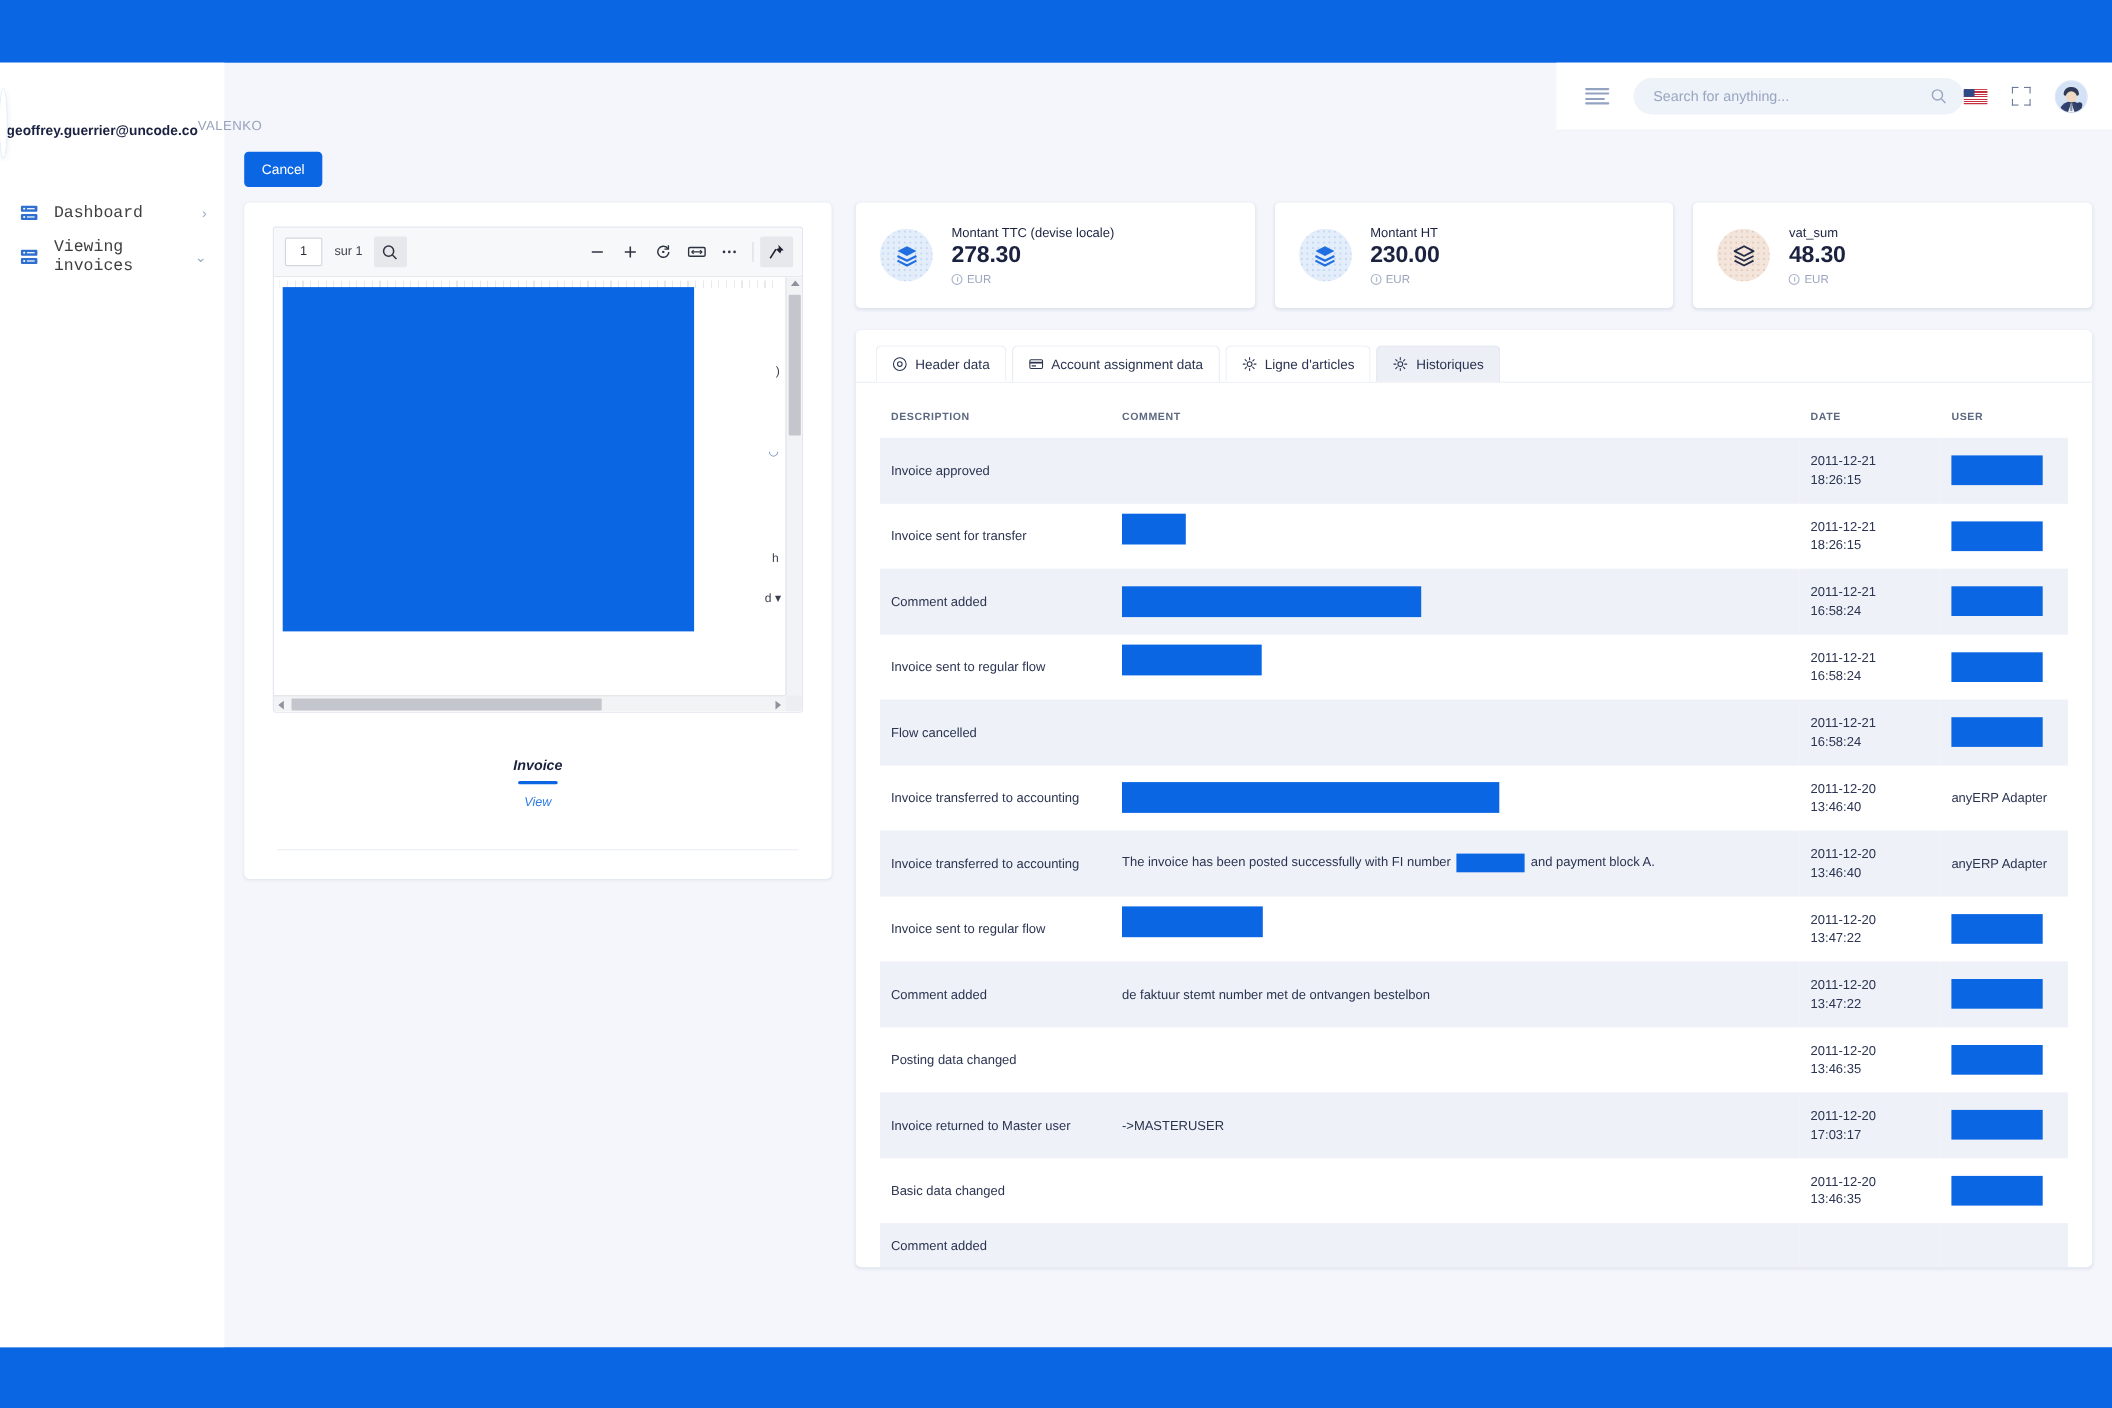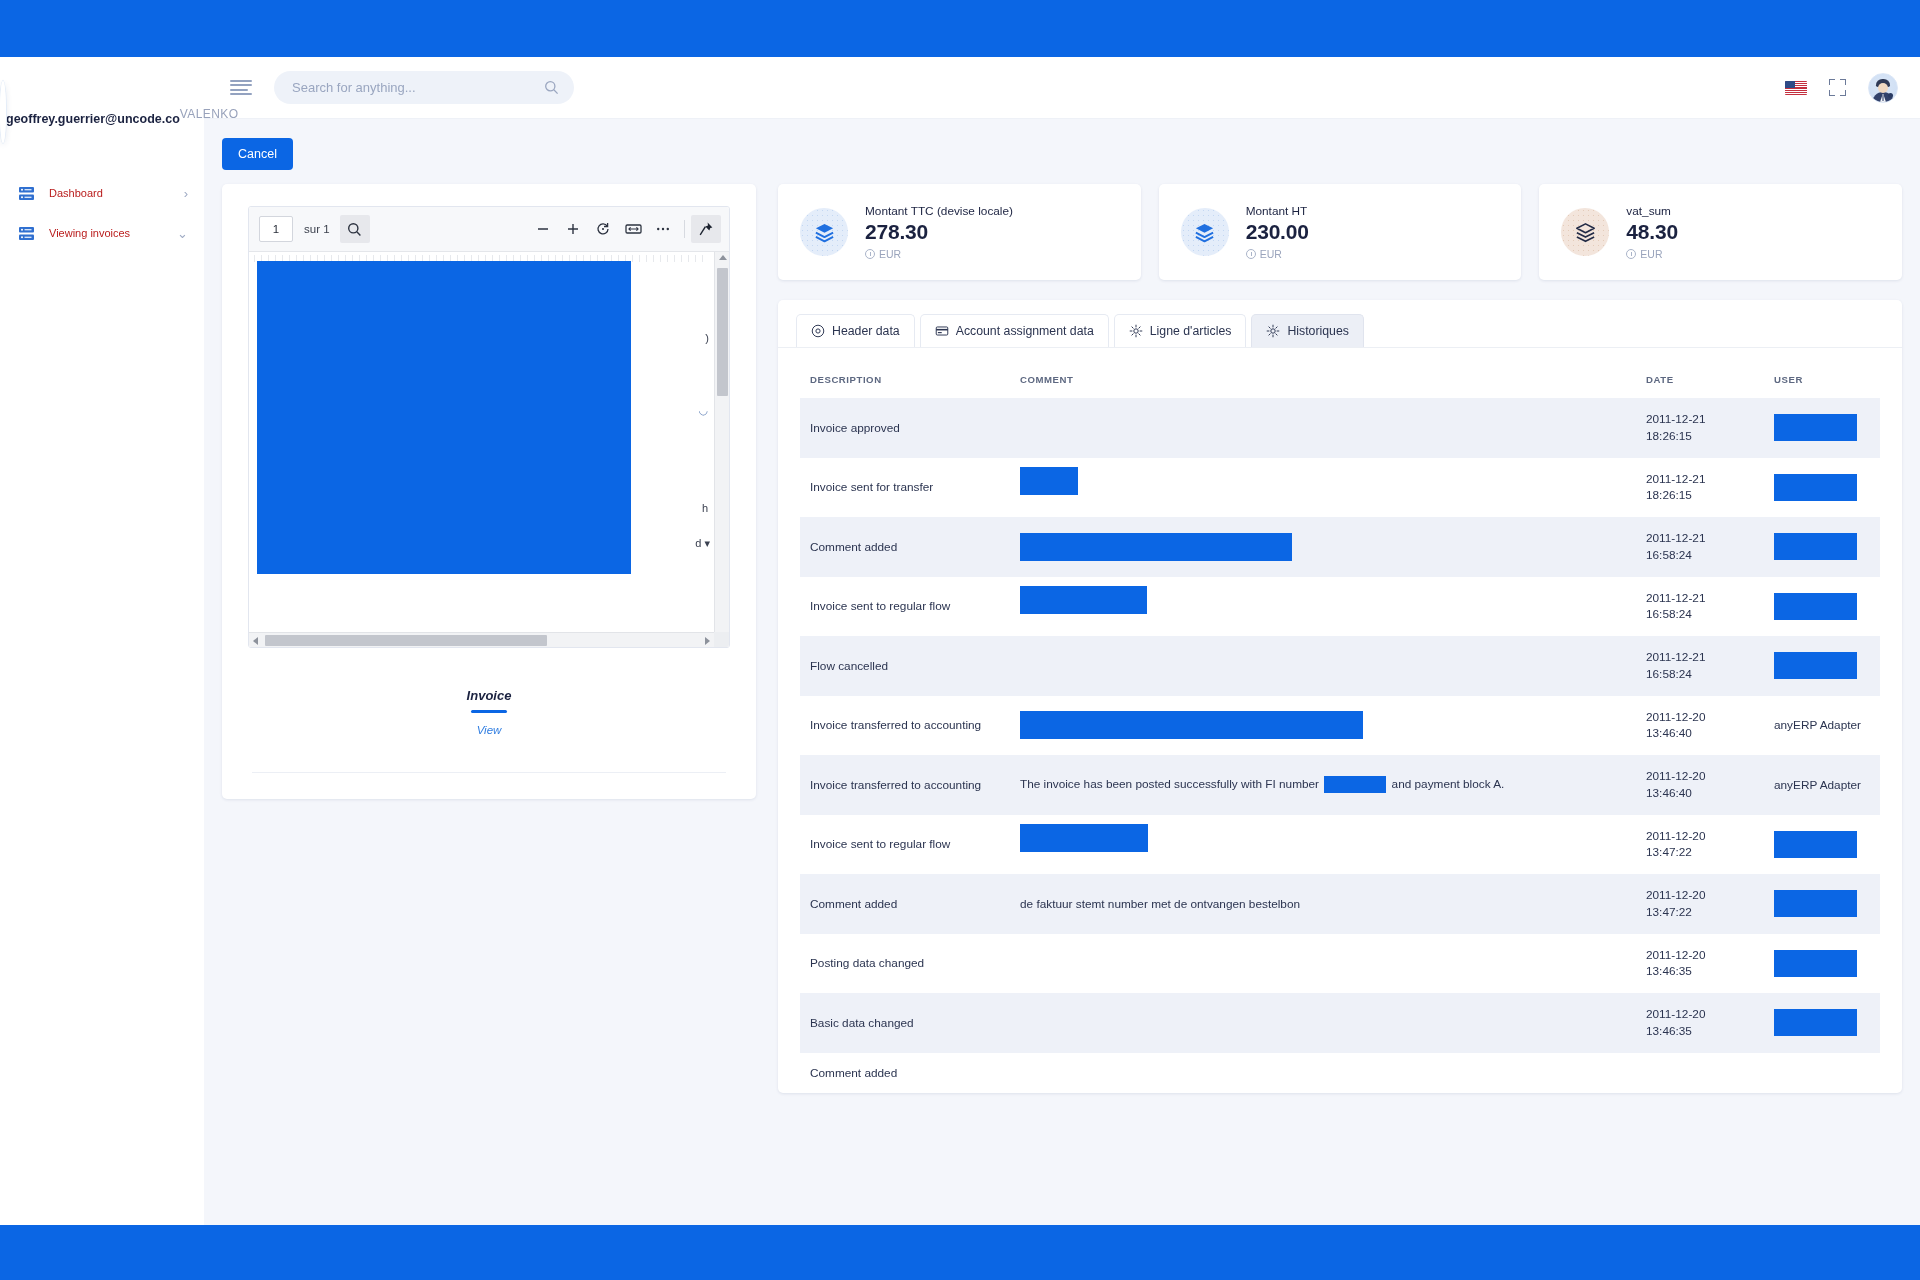--- a/index.html
+++ b/index.html
@@ -42,25 +42,25 @@
              width:4px; height:13px; background:#8a93ab; }
   .av-dot  { position:absolute; right:9px; bottom:9px; width:9px; height:9px; border-radius:50%;
              background:#2b3b63; }
 
   .profile-email { margin-top:13px; font-size:12.5px; color:#1b2240; font-weight:600; }
   .profile-org   { margin-top:3px; font-size:12px; color:#98a2bb; letter-spacing:.4px; }
 
   .nav { margin-top:30px; }
   .nav-item { display:flex; align-items:center; height:40px; padding:0 16px 0 18px; cursor:pointer; }
   .nav-ico { width:17px; height:17px; flex:none; margin-right:14px; display:flex; align-items:center; }
-  .nav-label { font-size:11px; color:#b91c1c; flex:1; }
+  .nav-label { font-size:15px; color:#404040; flex:1;font-family:Liberation Mono, monospace; }
   .chev { color:#9fabc4; font-size:13px; line-height:1; }
 
   
-  .main { flex:1; height:1168px; display:flex; flex-direction:column; min-width:0; }
+  .main { flex:1; height:1168px; display:flex; flex-direction:column; min-width:0;align-items:flex-end; }
 
   .topbar { height:62px; background:#ffffff; display:flex; align-items:center; padding:0 22px 0 26px;
             border-bottom:1px solid #eef1f7; flex:none; }
   .burger { width:22px; height:15px; display:flex; flex-direction:column; justify-content:space-between;
             cursor:pointer; margin-right:22px; }
   .burger i { display:block; height:2px; background:#93a2c0; border-radius:2px; }
   .burger i:nth-child(1){ width:22px; } .burger i:nth-child(2){ width:22px; }
   .burger i:nth-child(3){ width:18px; } .burger i:nth-child(4){ width:22px; }
 
   .search { width:300px; height:33px; background:#eef2f9; border-radius:18px; display:flex; align-items:center;
@@ -550,20 +550,29 @@
                       <tr>
                         <td class="c-desc">Posting data changed</td>
                         <td class="c-comment"></td>
                         <td class="c-date">
                           <div class="date-cell">2011-12-20</div>
                           <div class="date-cell">13:46:35</div>
                         </td>
                         <td class="c-user"><span class="redact" style="width: 83px; height: 27px;"></span></td>
                       </tr>
                       <tr>
+                        <td class="c-desc">Invoice returned to Master user</td>
+                        <td class="c-comment"><span>-&gt;MASTERUSER</span></td>
+                        <td class="c-date">
+                          <div class="date-cell">2011-12-20</div>
+                          <div class="date-cell">17:03:17</div>
+                        </td>
+                        <td class="c-user"><span class="redact" style="width: 83px; height: 27px;"></span></td>
+                      </tr>
+                      <tr>
                         <td class="c-desc">Basic data changed</td>
                         <td class="c-comment"></td>
                         <td class="c-date">
                           <div class="date-cell">2011-12-20</div>
                           <div class="date-cell">13:46:35</div>
                         </td>
                         <td class="c-user"><span class="redact" style="width: 83px; height: 27px;"></span></td>
                       </tr>
                       <tr>
                         <td class="c-desc">Comment added</td>

